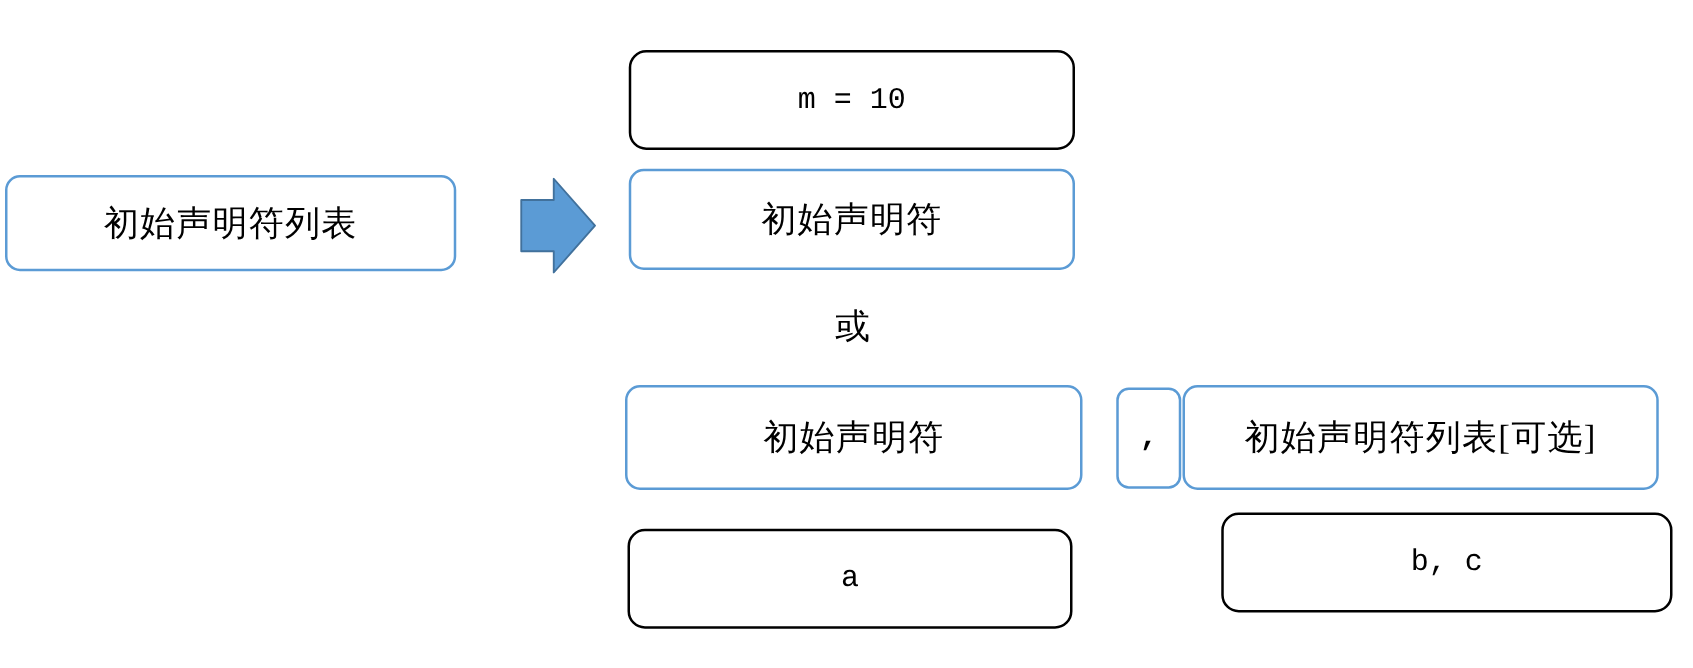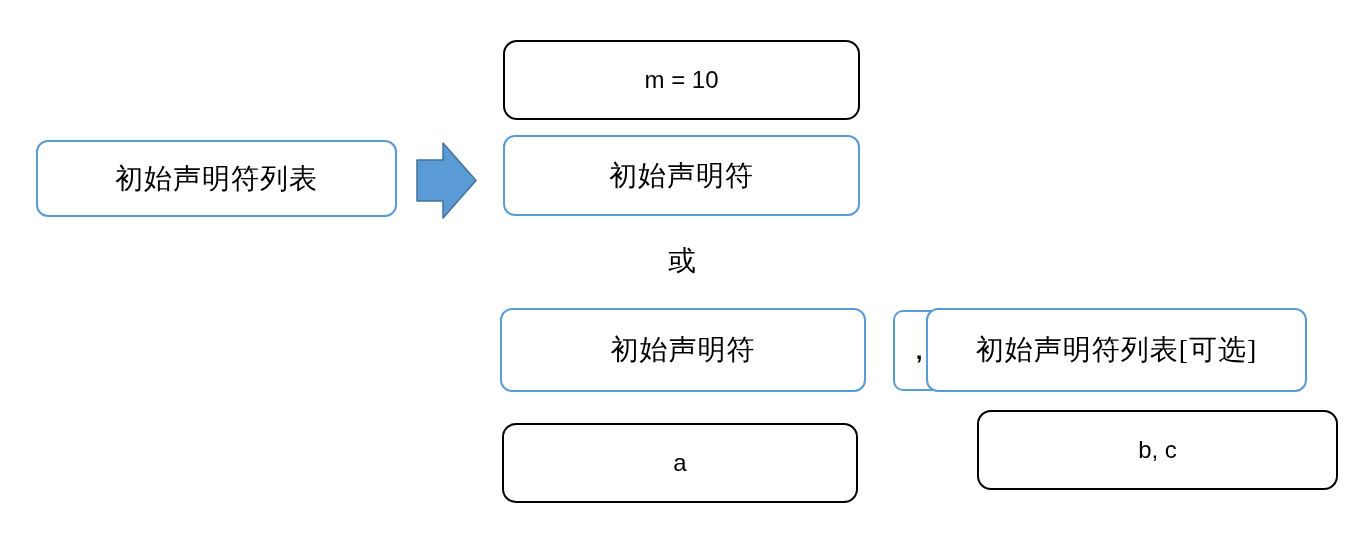--- a/index.html
+++ b/index.html
@@ -34,42 +34,42 @@
   }
   .box--black {
     border: 2px solid var(--black-border, #000000);
     border-radius: 14px;
   }
   .cjk {
     font-size: 28px;
     letter-spacing: 1px;
   }
   .latin {
-    font-family: Liberation Sans, sans-serif;
+    font-family: Liberation Mono, monospace;
     font-size: 24px;
   }
   .or-label {
     position: absolute;
     left: 650px;
     top: 238px;
     width: 64px;
     height: 46px;
     display: flex;
     align-items: center;
     justify-content: center;
     font-size: 28px;
   }
 
-  #box-source        { left: 36px;  top: 140px; width: 361px; height: 77px; }
+  #box-source        { left: 4px;  top: 140px; width: 361px; height: 77px; }
   #arrow             { position: absolute; left: 416px; top: 142px; width: 62px; height: 77px; }
   #box-m10           { left: 503px; top: 40px;  width: 357px; height: 80px; }
   #box-decl-top      { left: 503px; top: 135px; width: 357px; height: 81px; }
   #box-decl-bottom   { left: 500px; top: 308px; width: 366px; height: 84px; }
   #box-comma         { left: 893px; top: 310px; width: 52px;  height: 81px; border-radius: 10px; font-weight: bold; }
-  #box-list-optional { left: 926px; top: 308px; width: 381px; height: 84px; text-align: center; }
+  #box-list-optional { left: 946px; top: 308px; width: 381px; height: 84px; text-align: center; }
   #box-example-a     { left: 502px; top: 423px; width: 356px; height: 80px; }
   #box-example-bc    { left: 977px; top: 410px; width: 361px; height: 80px; }
 </style>
 </head>
 <body>
 
 <div class="canvas">
 
   <div id="box-source" class="box box--blue">
     <span class="cjk">初始声明符列表</span>

